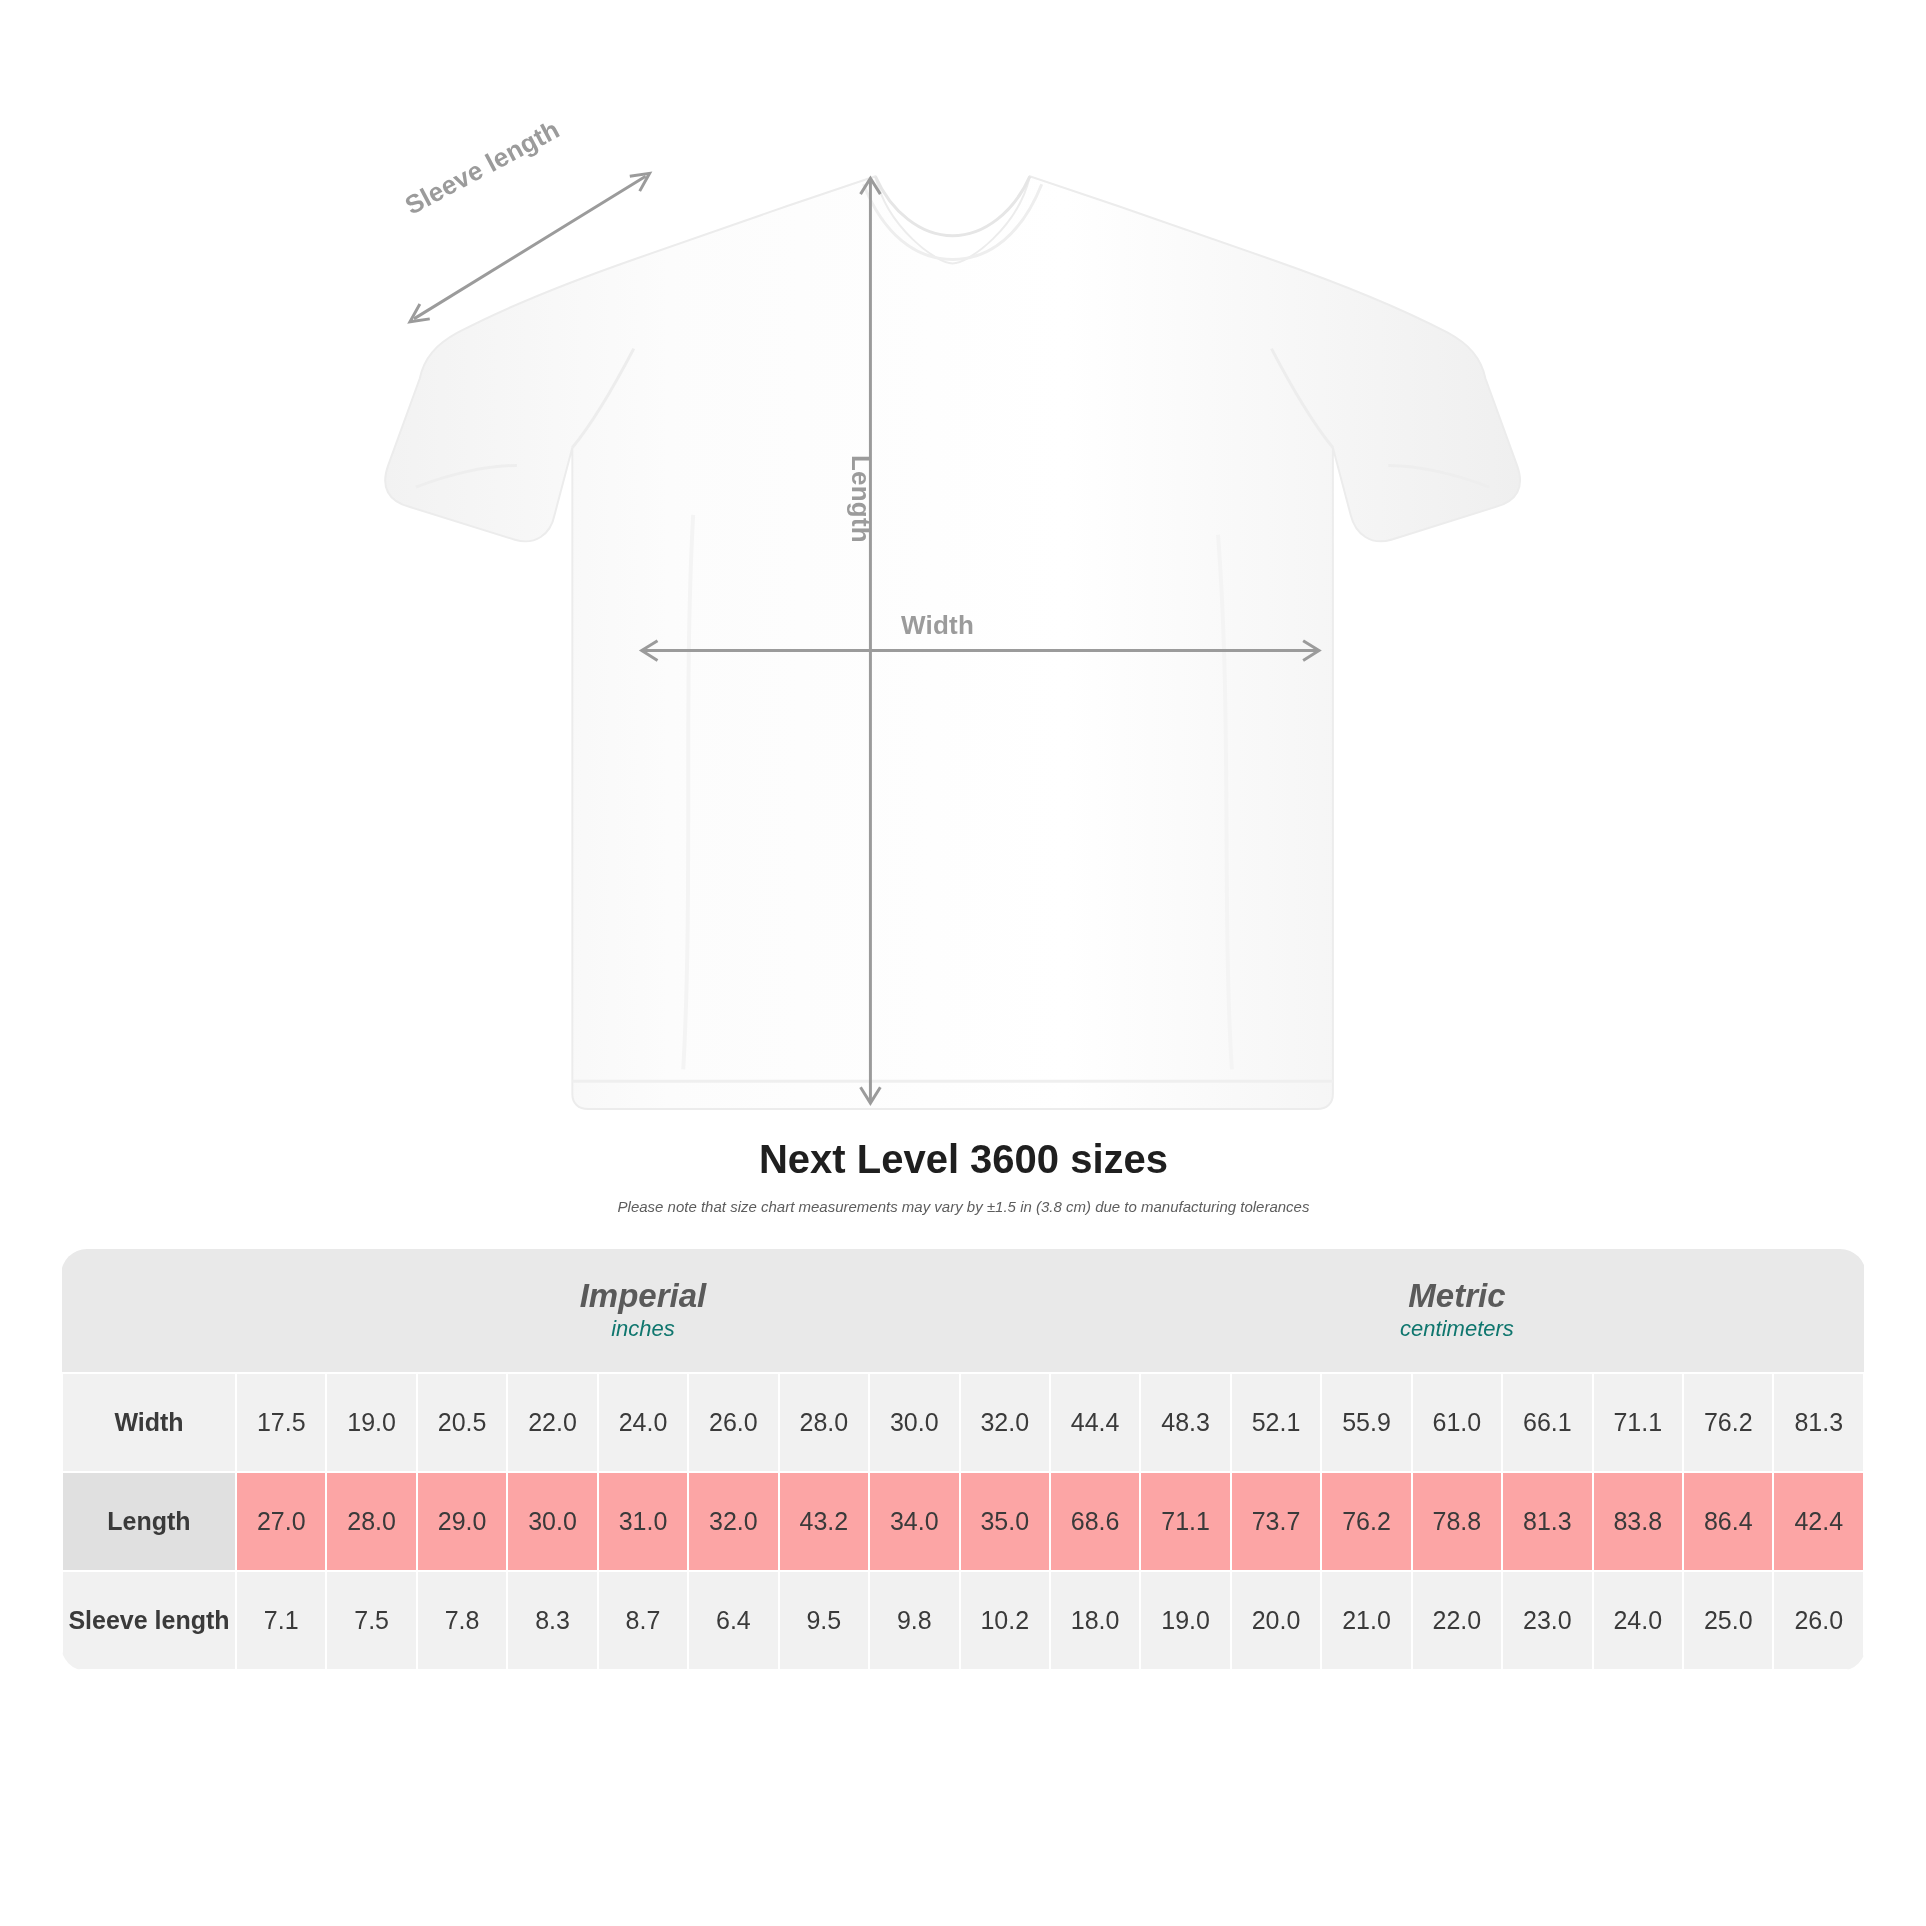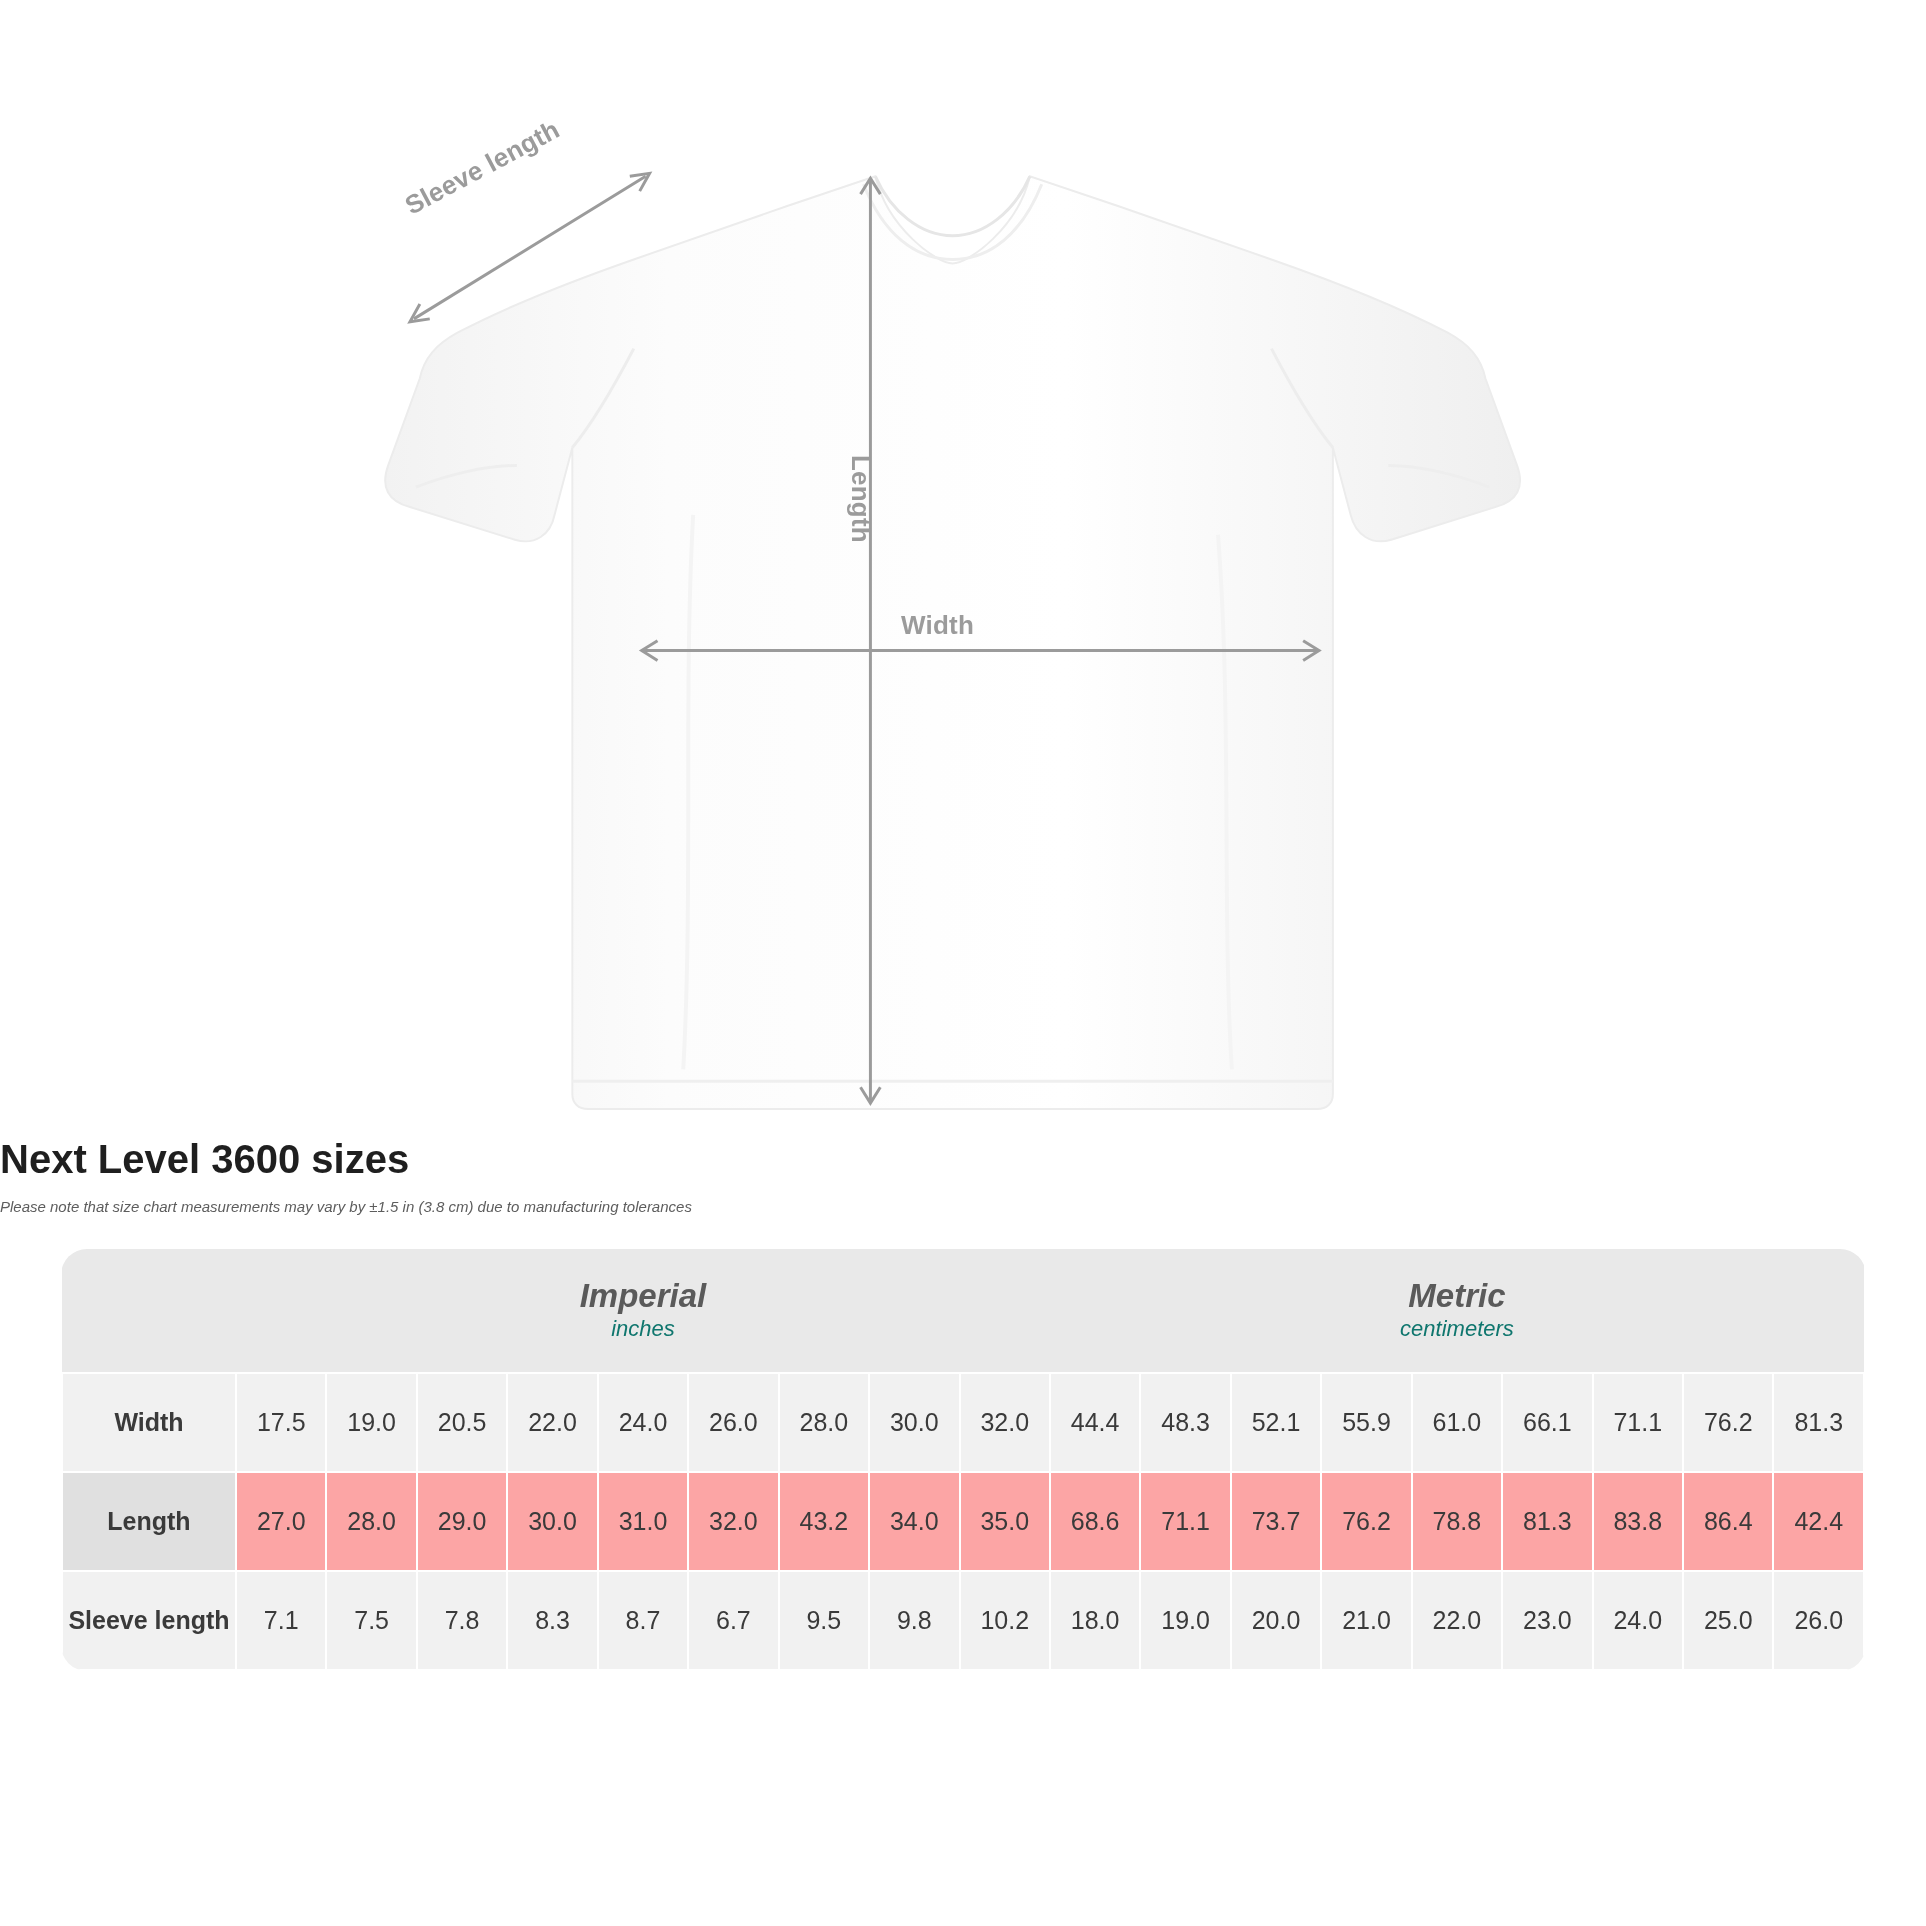--- a/index.html
+++ b/index.html
@@ -51,20 +51,21 @@
     transform: rotate(90deg);
     transform-origin: left top;
   }
   .label-width {
     left: 901px;
     top: 610px;
   }
 
   
   .title-block {
+    text-align: center;
     margin-top: 18px;
   }
   .chart-title {
     font-size: 40px;
     font-weight: bold;
     color: #1f1f1f;
     margin: 0 0 16px 0;
   }
   .chart-note {
     font-size: 15px;
@@ -280,21 +281,21 @@
           <td>42.4</td>
         </tr>
 
         <tr>
           <td class="row-label col-label">Sleeve length</td>
           <td>7.1</td>
           <td>7.5</td>
           <td>7.8</td>
           <td>8.3</td>
           <td>8.7</td>
-          <td>6.7</td>
+          <td>6.4</td>
           <td>9.5</td>
           <td>9.8</td>
           <td>10.2</td>
           <td>18.0</td>
           <td>19.0</td>
           <td>20.0</td>
           <td>21.0</td>
           <td>22.0</td>
           <td>23.0</td>
           <td>24.0</td>

